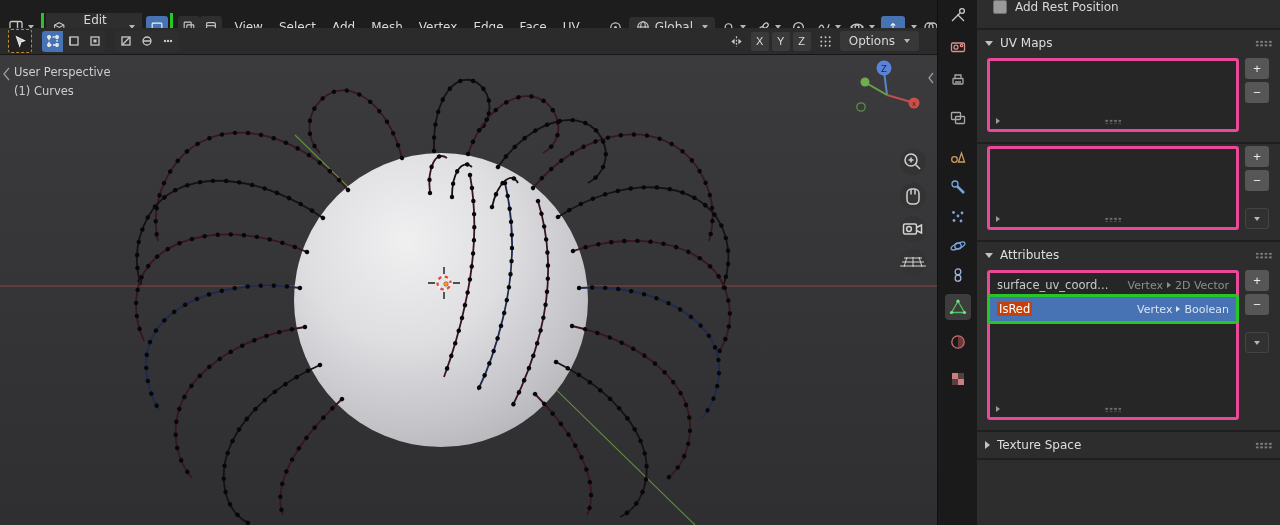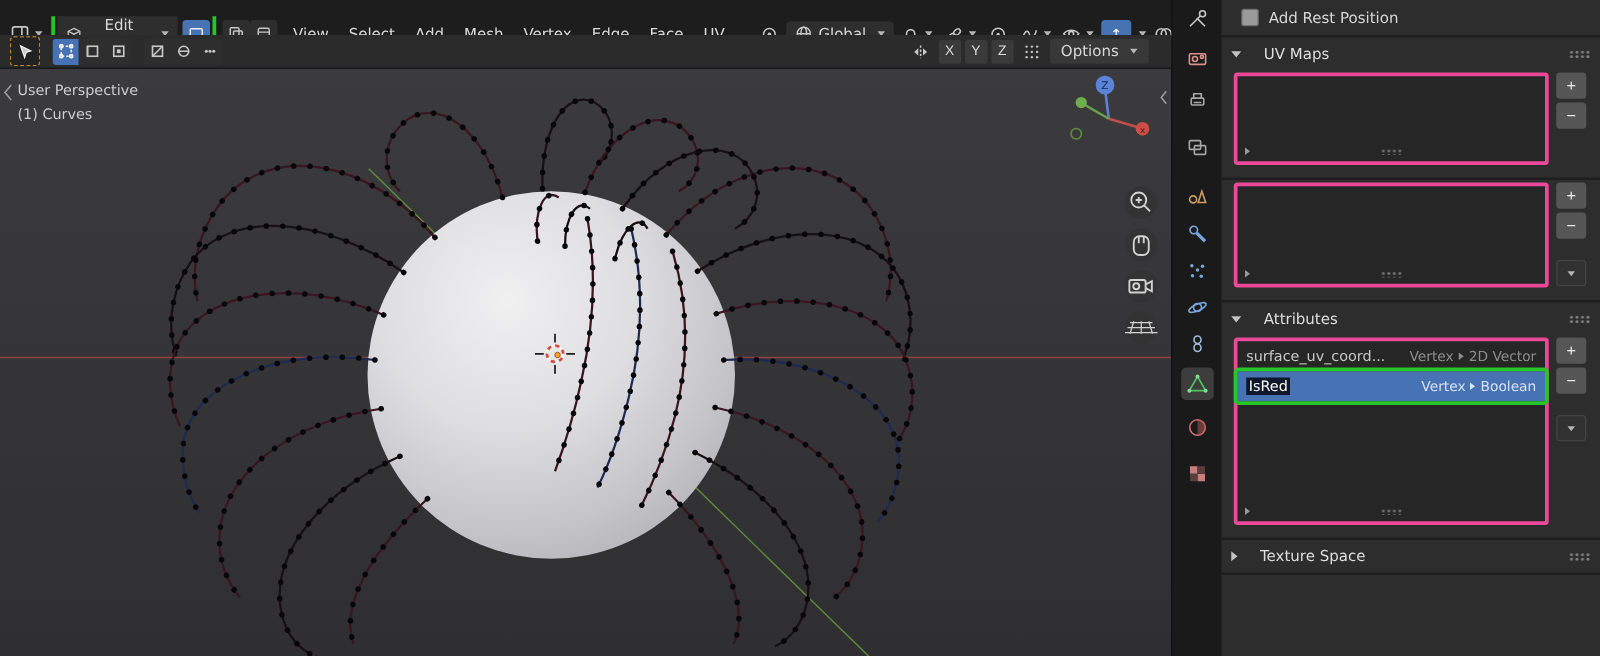--- a/index.html
+++ b/index.html
@@ -57,41 +57,41 @@
   .c1 .strand { stroke:#171013; }
   .c2 .strand { stroke:#3a151e; }
   .c3 .strand { stroke:#1d2a52; }
   .vp-text { font-size:11.5px; fill:#cdcdcd; }
   
   .tabs { position:absolute; left:937px; top:0; width:40px; height:525px; background:#1a1a1a; border-left:1px solid #101010; z-index:4; }
   .tab { position:absolute; left:7px; width:26px; height:26px; display:flex; align-items:center; justify-content:center; border-radius:4px; background:transparent; border:none; padding:0; }
   .tab.active { background:#3d3d3d; }
   
   .props { position:absolute; left:977px; top:0; width:303px; height:525px; background:#2d2d2d; overflow:hidden; z-index:3; }
-  .prow-top { height:30px; display:flex; align-items:center; gap:8px; padding:0 0 0 16px; border-bottom:2px solid #1f1f1f; }
+  .prow-top { height:30px; display:flex; align-items:flex-start; gap:8px; padding:0 0 0 16px; border-bottom:2px solid #1f1f1f; }
   .checkbox { width:14px; height:14px; background:#9a9a9a; border-radius:2px; border:1px solid #6e6e6e; }
   .psec { border-bottom:2px solid #1f1f1f; }
-  .sec-head { height:26px; display:flex; align-items:center; gap:18px; padding:0 8px; }
+  .sec-head { height:26px; display:flex; align-items:center; gap:7px; padding:0 8px; }
   .sec-head .title { color:#dedede; }
   .sec-chev-d { width:0;height:0;border-left:4px solid transparent;border-right:4px solid transparent;border-top:5px solid #c2c2c2; }
   .sec-chev-r { width:0;height:0;border-top:4px solid transparent;border-bottom:4px solid transparent;border-left:5px solid #c2c2c2; }
   .grip { margin-left:auto; width:17px; height:7px; background-image:radial-gradient(circle,#7e7e7e 1px,transparent 1.4px); background-size:4.4px 3.6px; }
   .sec-body { display:flex; gap:6px; padding:2px 10px 10px 10px; }
   .listbox { flex:1; background:#262626; border:3px solid #ec4899; border-radius:3px; position:relative; }
   .listbox .corner { position:absolute; left:6px; bottom:5px; width:0;height:0;border-top:3.5px solid transparent;border-bottom:3.5px solid transparent;border-left:4.5px solid #9a9a9a; }
   .listbox .bgrip { position:absolute; left:50%; transform:translateX(-50%); bottom:5px; width:17px; height:5px; background-image:radial-gradient(circle,#6e6e6e 1px,transparent 1.4px); background-size:4.4px 3.6px; }
   .sidebtns { width:25px; display:flex; flex-direction:column; gap:3px; }
   .sbtn { width:24px; height:21px; background:#565656; border:none; border-radius:3px; color:#ececec; font-size:13px; line-height:1; display:flex; align-items:center; justify-content:center; padding:0; }
   .sbtn.menu { background:#313131; border:1px solid #444; margin-top:14px; }
   .sbtn.menu .chev { margin:0; }
   .arow { height:24px; display:flex; align-items:center; padding:0 7px; font-size:11.5px; color:#c9c9c9; }
   .arow .ameta { margin-left:auto; display:flex; align-items:center; color:#8e8e8e; font-size:11px; }
   .arow.sel { background:var(--selblue); color:#fff; outline:3px solid var(--annot); outline-offset:0px; border-radius:1px; position:relative; z-index:2; }
   .arow.sel .ameta { color:#d9e3f2; }
-  .arow.sel .nm { background:#0f172a; padding:0 2px;text-align:center; }
+  .arow.sel .nm { background:#c2410c; padding:0 2px;text-align:center; }
   .tri-r { width:0;height:0;border-top:3.5px solid transparent;border-bottom:3.5px solid transparent;border-left:4.5px solid currentColor; display:inline-block; margin:0 4px; }
 </style>
 </head>
 <body>
 
 <header class="row1">
   <button class="ibtn">
     <svg class="hi" width="16" height="16" viewBox="0 0 16 16">
       <rect x="2" y="2.5" width="12" height="11" rx="1.5"></rect>
         <path d="M2,10.5 h12 M9.5,2.5 v11"></path>

